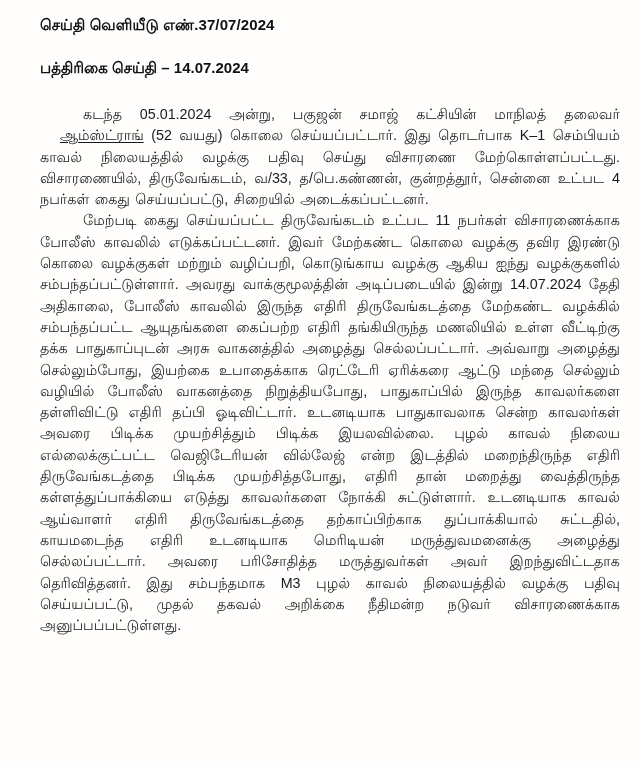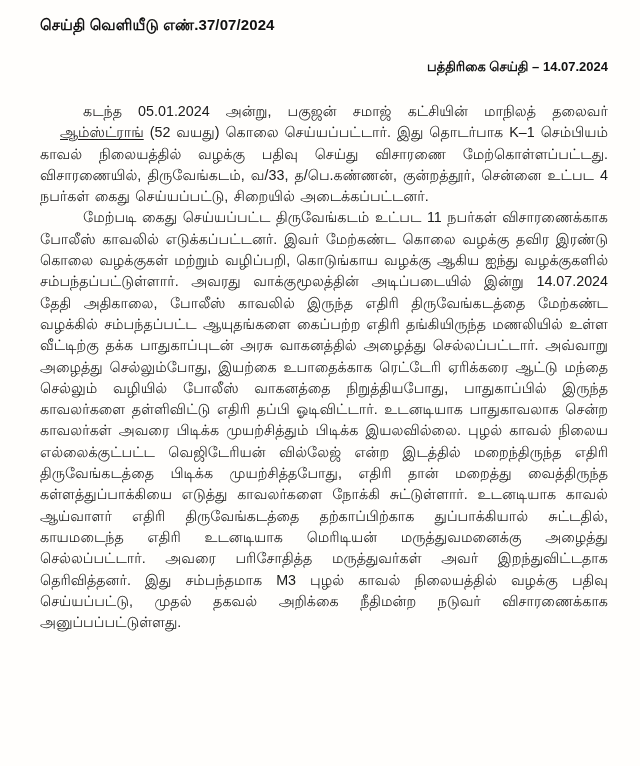--- a/index.html
+++ b/index.html
@@ -4,35 +4,35 @@
 <style>
   html, body { margin: 0; padding: 0; }
   body {
     width: 640px; height: 766px;
     background: #ffffff;
     overflow: hidden;
   }
   .page {
     box-sizing: border-box;
     width: 640px; height: 766px;
-    padding: 16px 32px 0 40px;
+    padding: 16px 20px 0 40px;
     background: #fffefc;
     font-family: "Liberation Sans", "DejaVu Sans", sans-serif;
     color: #1b1b1b;
   }
   .release-no {
     font-size: 15px;
     font-weight: 700;
     color: #111111;
     letter-spacing: 0.1px;
   }
   .press-title {
     margin-top: 23px;
-    text-align: right;
-    font-size: 13px;
+    text-align: left;
+    font-size: 15px;
     font-weight: 700;
     color: #111111;
   }
   .body-text { margin-top: 25px; }
   .body-text p {
     margin: 0;
     font-size: 14.3px;
     line-height: 21.3px;
     text-align: justify;
     text-indent: 43px;

